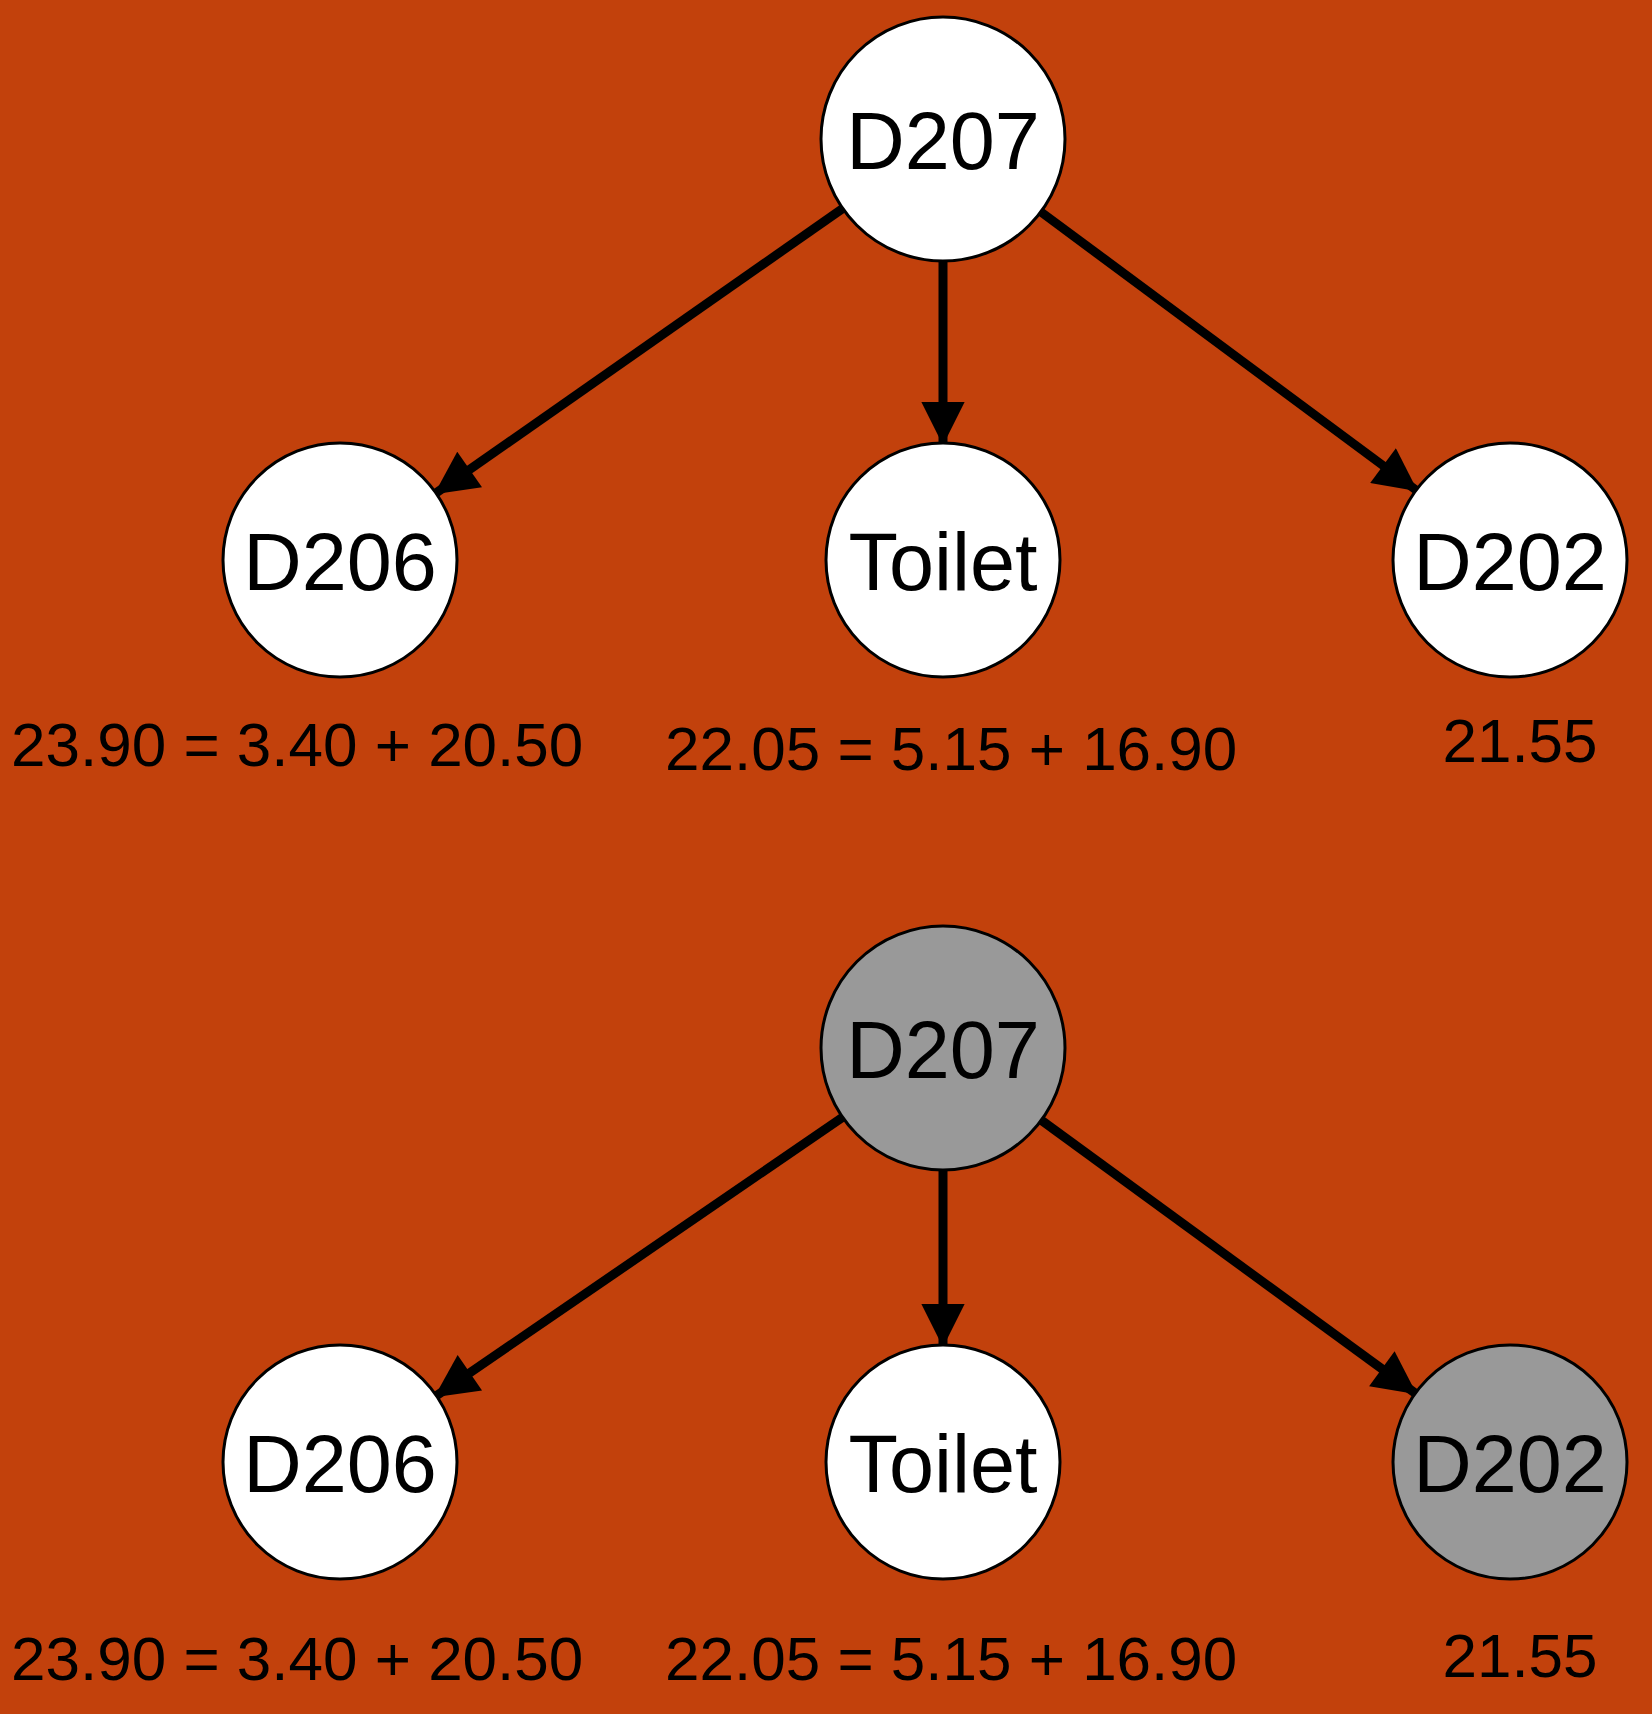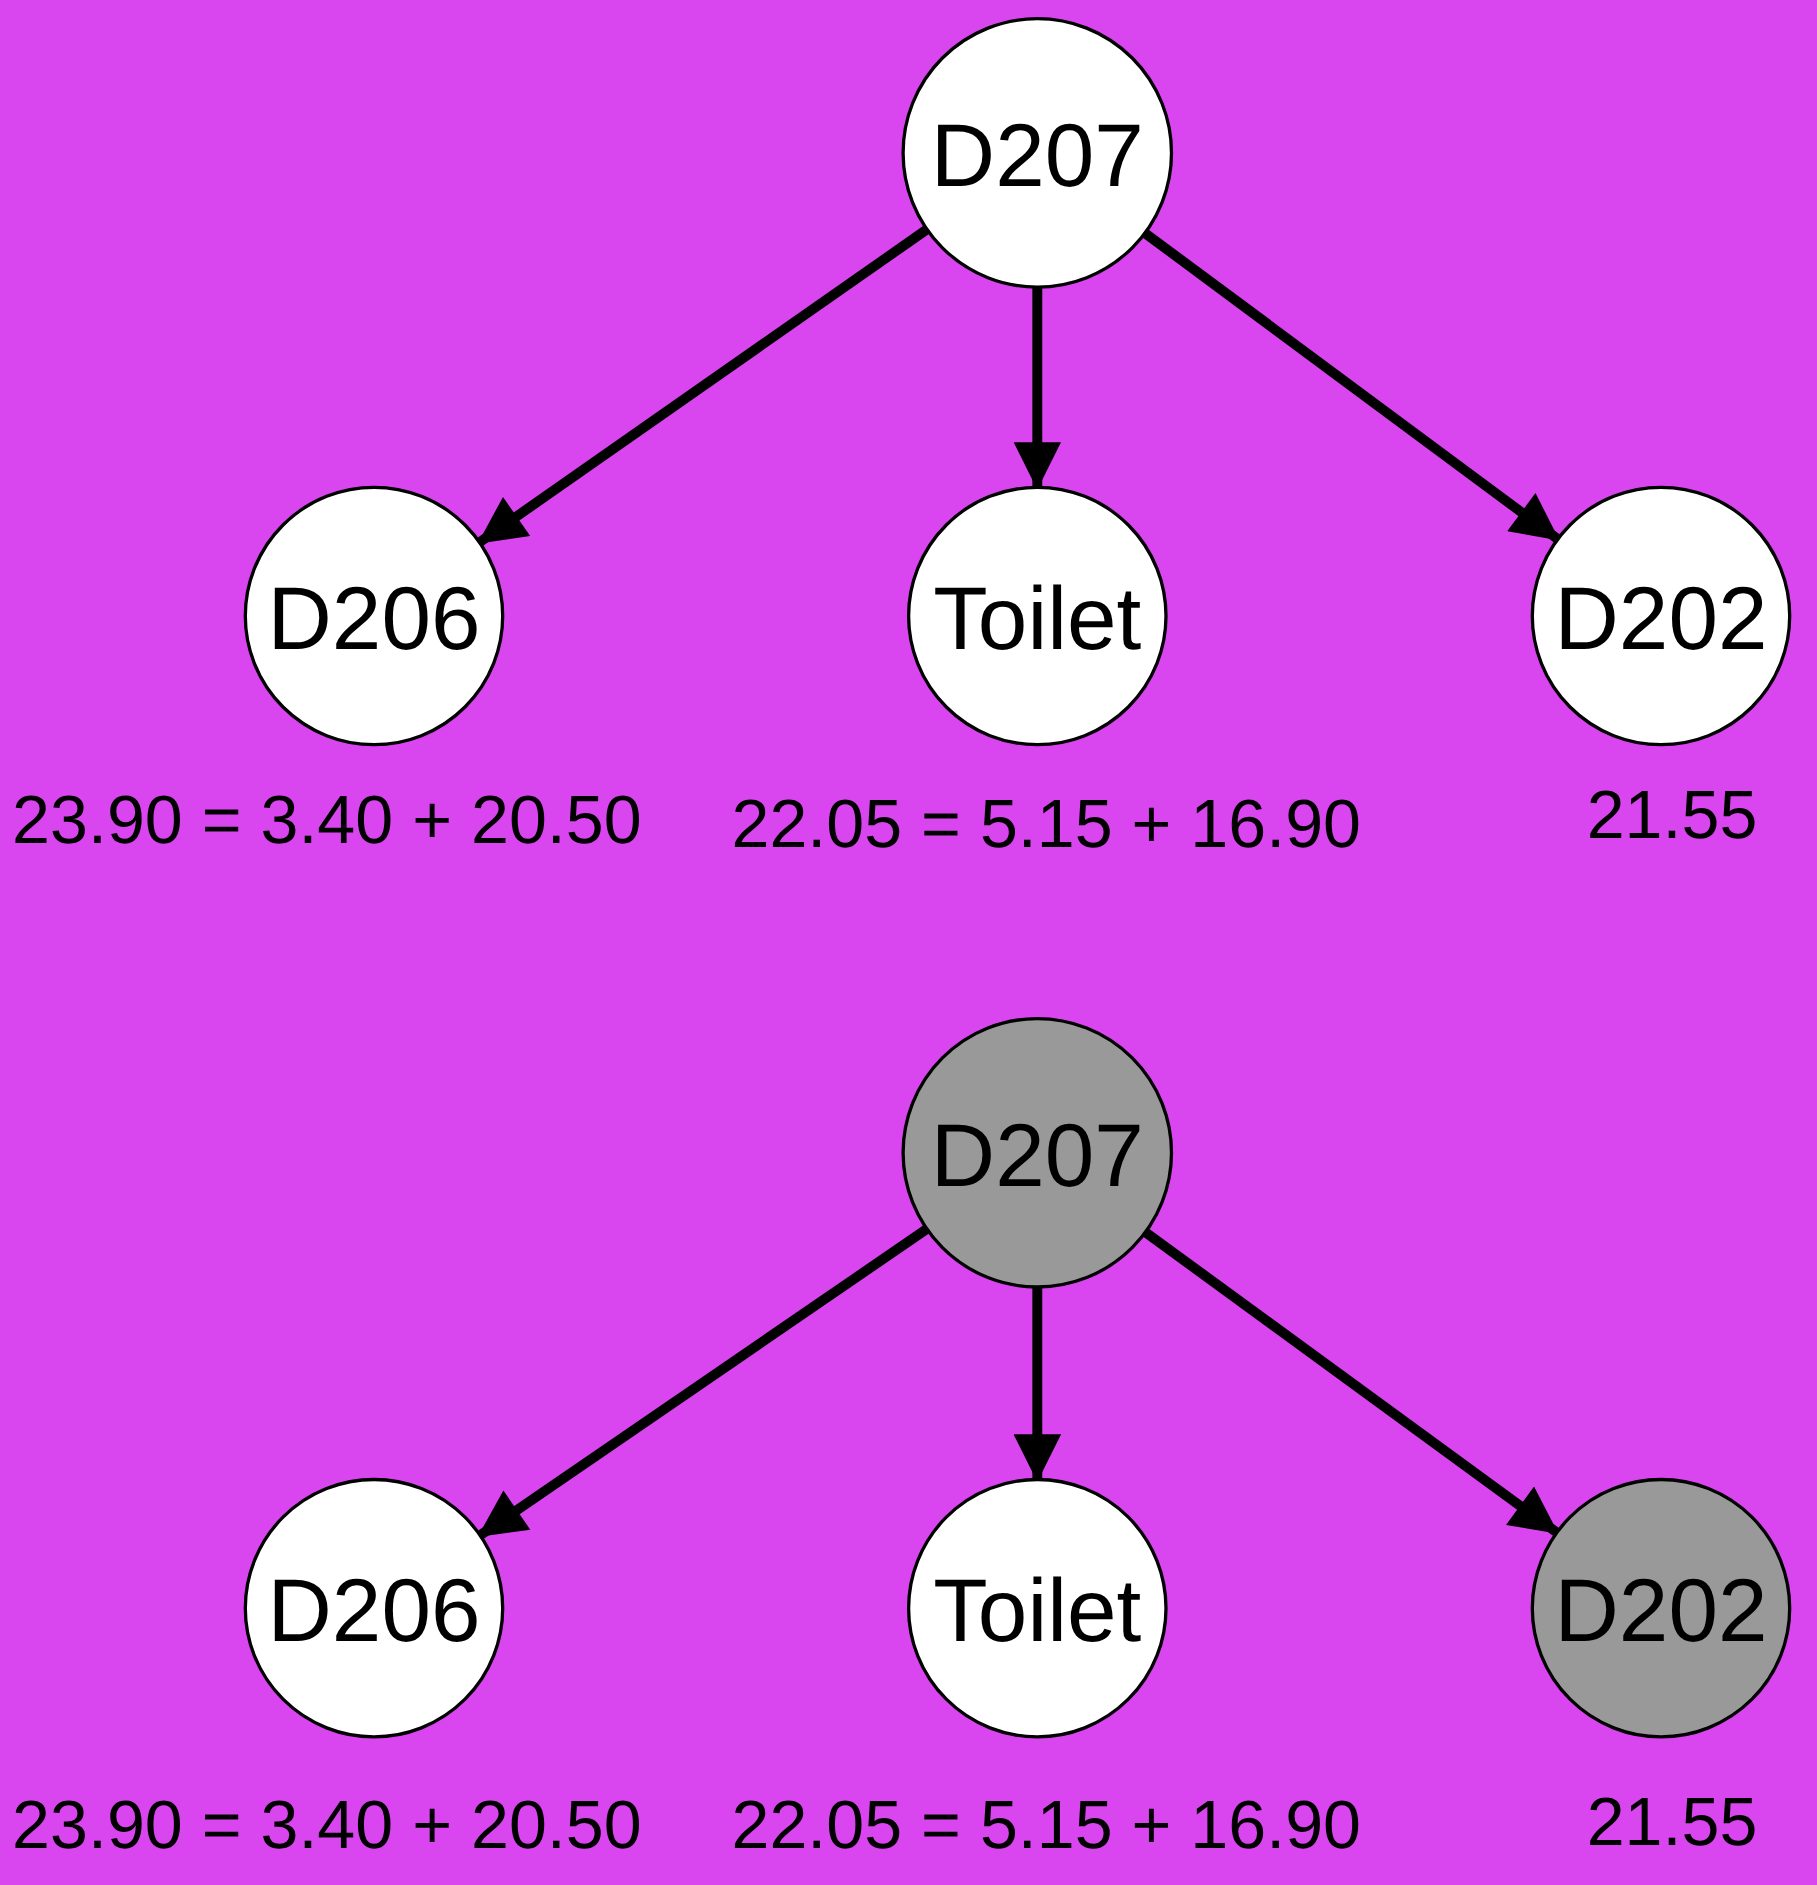--- a/index.html
+++ b/index.html
@@ -4,21 +4,21 @@
 <style>
   html, body {
     margin: 0;
     padding: 0;
     background: #ffffff;
   }
   .canvas {
     position: relative;
     width: 1652px;
     height: 1714px;
-    background: #d946ef;
+    background: #c2410c;
     overflow: hidden;
   }
   svg.diagram {
     position: absolute;
     left: 0;
     top: 0;
     width: 1652px;
     height: 1714px;
     display: block;
   }

